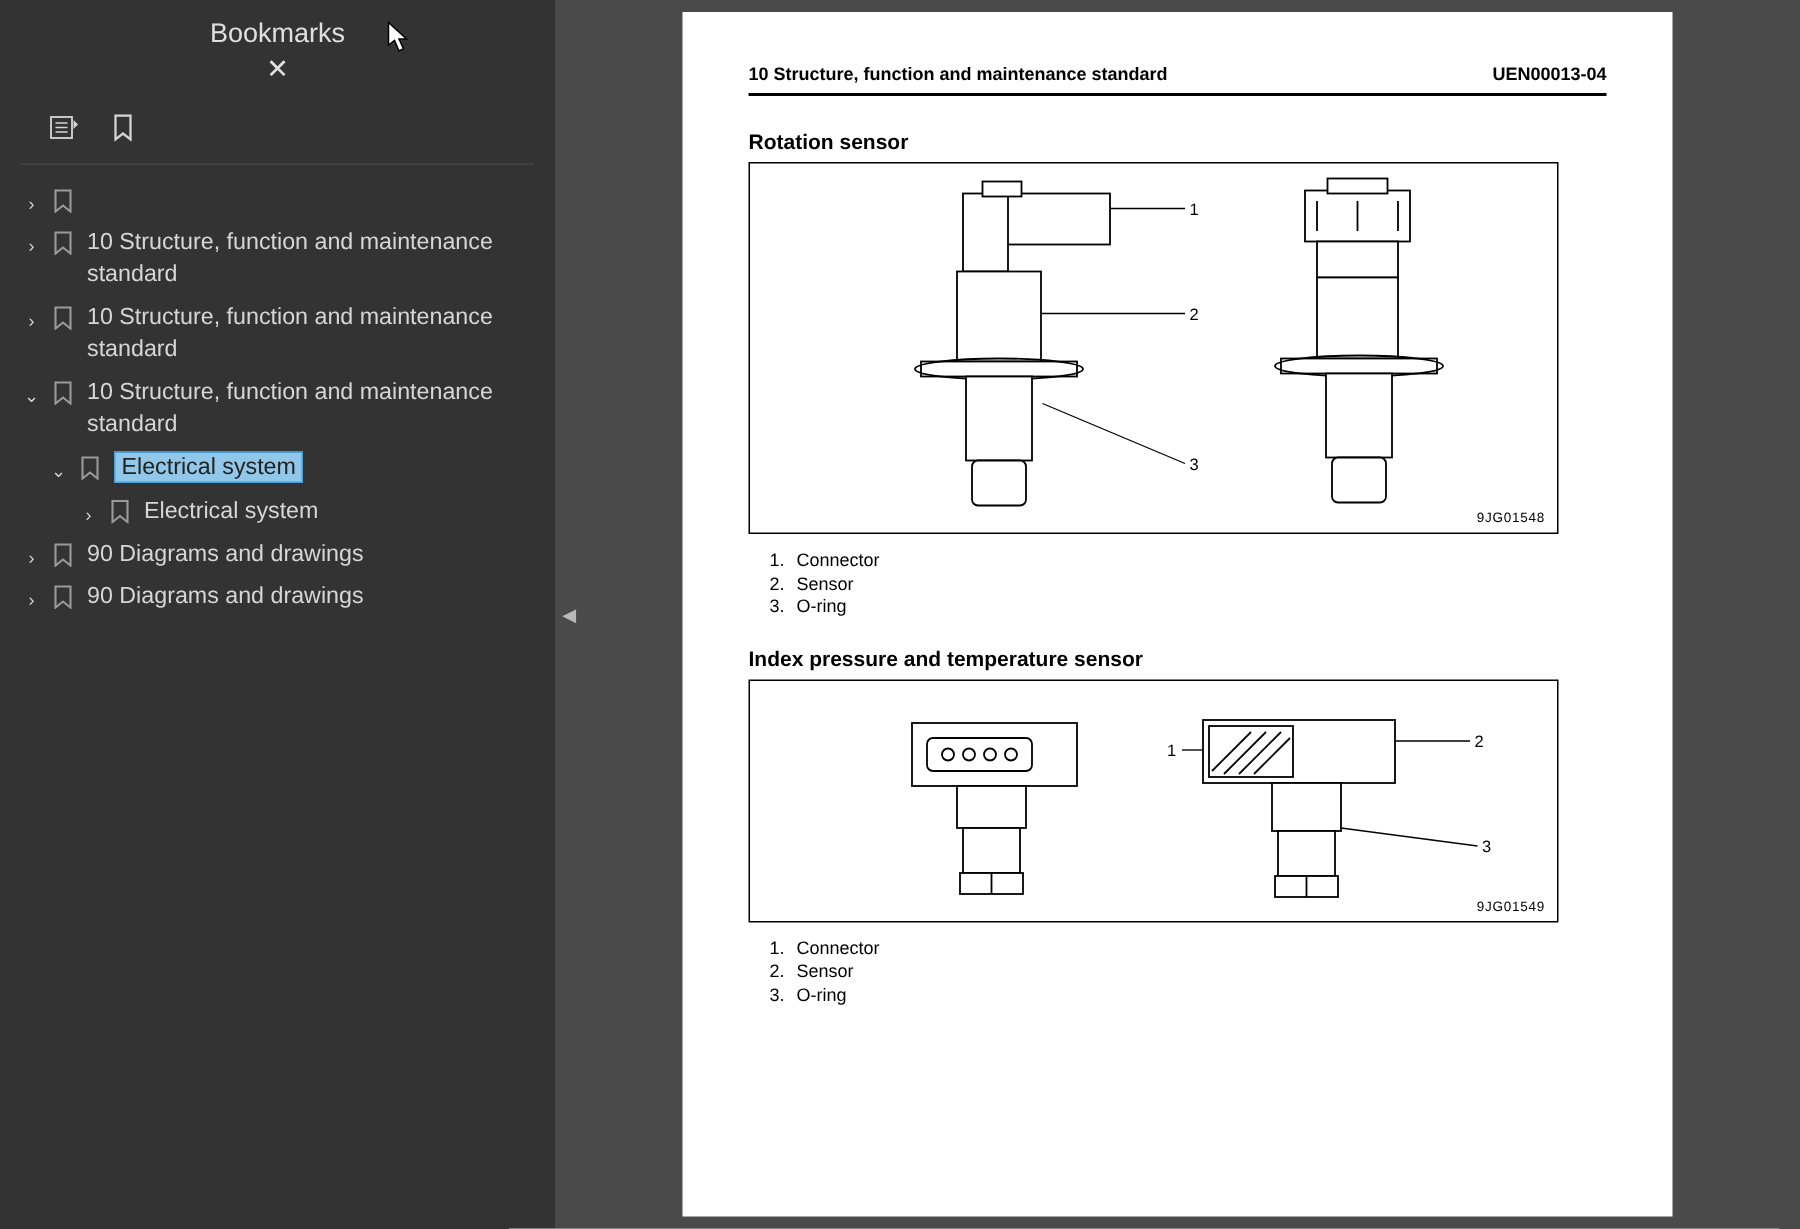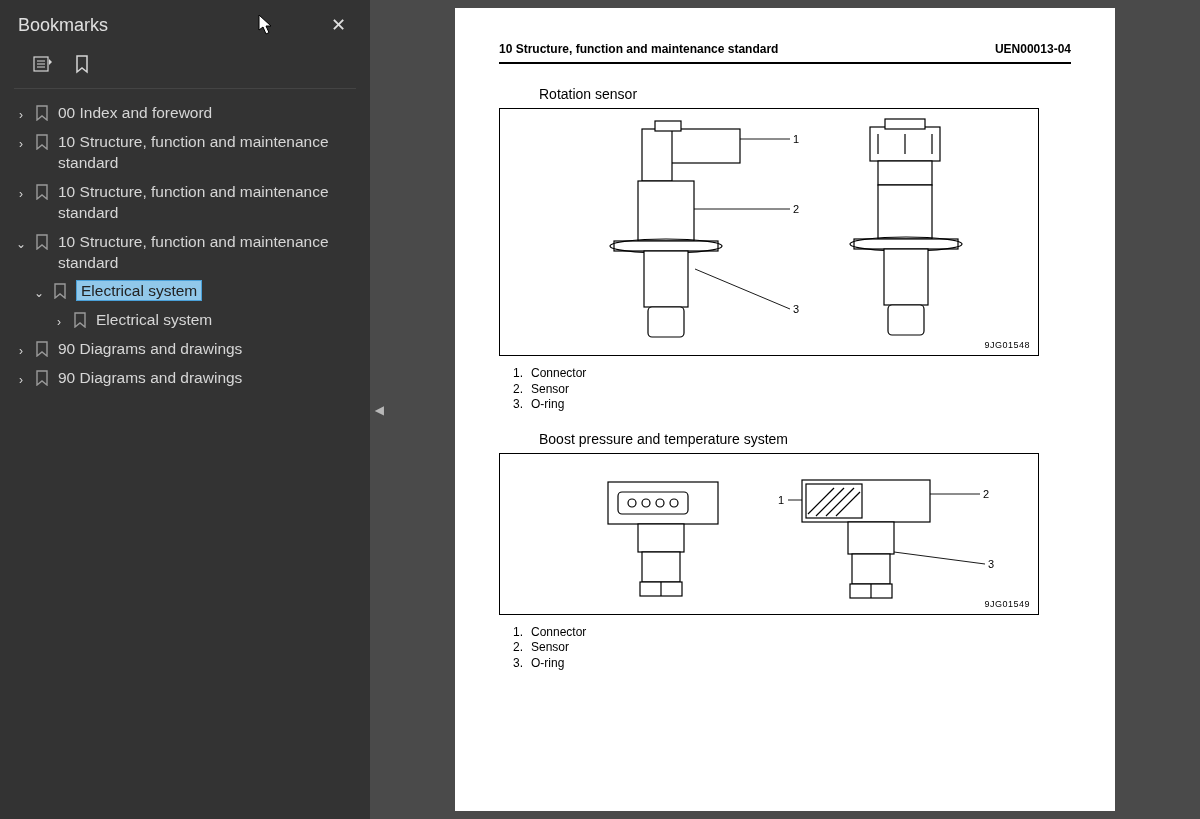--- a/index.html
+++ b/index.html
@@ -24,20 +24,21 @@
     position: relative;
   }
   .sidebar-header {
     display: flex;
     align-items: center;
     justify-content: space-between;
     padding: 12px 18px 10px 18px;
     font-size: 18px;
     font-weight: 400;
     color: #e0e0e0;
+    flex-direction: column;
   }
   .sidebar-close {
     color: #e0e0e0;
     font-size: 18px;
     cursor: pointer;
     padding: 2px 6px;
   }
   .sidebar-toolbar {
     display: flex;
     gap: 18px;
@@ -118,24 +119,23 @@
   .page-head {
     display: flex;
     justify-content: space-between;
     font-size: 12px;
     font-weight: bold;
     border-bottom: 2px solid #000;
     padding-bottom: 6px;
     margin-bottom: 22px;
   }
   .section-title {
-    font-weight: normal;
+    font-weight: bold;
     font-size: 14px;
     margin-bottom: 6px;
-    margin-left: 40px;
   }
   .figure-box {
     border: 1px solid #000;
     width: 540px;
     position: relative;
     background:#fff;
   }
   .fig-a { height: 248px; }
   .fig-b { height: 162px; }
   .fig-code {
@@ -194,21 +194,20 @@
 
   <div class="bookmark-list">
 
     <div class="bm-row">
       <span class="bm-toggle">›</span>
       <span class="bm-icon">
           <svg width="14" height="16" viewBox="0 0 14 16">
             <path d="M2 1 h10 v14 l-5 -4 l-5 4 z" style="stroke:#9a9a9a;fill:none;stroke-width:1.4"></path>
           </svg>
         </span>
-      <span class="bm-label"><span class="bm-label-inner">00 Index and foreword</span></span>
     </div>
 
     <div class="bm-row">
       <span class="bm-toggle">›</span>
       <span class="bm-icon">
           <svg width="14" height="16" viewBox="0 0 14 16">
             <path d="M2 1 h10 v14 l-5 -4 l-5 4 z" style="stroke:#9a9a9a;fill:none;stroke-width:1.4"></path>
           </svg>
         </span>
       <span class="bm-label"><span class="bm-label-inner">10 Structure, function and maintenance standard</span></span>
@@ -341,21 +340,21 @@
       <div class="row">
           <span class="num">2.</span>
           <span>Sensor</span>
         </div>
       <div class="row">
           <span class="num">3.</span>
           <span>O-ring</span>
         </div>
     </div>
 
-    <div class="section-title">Boost pressure and temperature system</div>
+    <div class="section-title">Index pressure and temperature sensor</div>
     <div class="figure-box fig-b">
       <svg width="540" height="162" viewBox="0 0 540 162">
 
         <g>
           <rect x="108" y="28" width="110" height="42" class="techfill"></rect>
           <rect x="118" y="38" width="70" height="22" rx="4" class="techfill"></rect>
           <circle cx="132" cy="49" r="4" class="tech"></circle>
             <circle cx="146" cy="49" r="4" class="tech"></circle>
           <circle cx="160" cy="49" r="4" class="tech"></circle>
             <circle cx="174" cy="49" r="4" class="tech"></circle>

